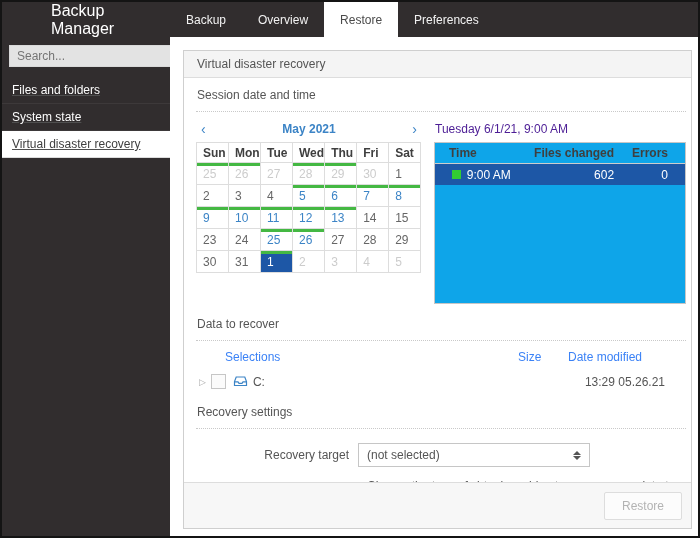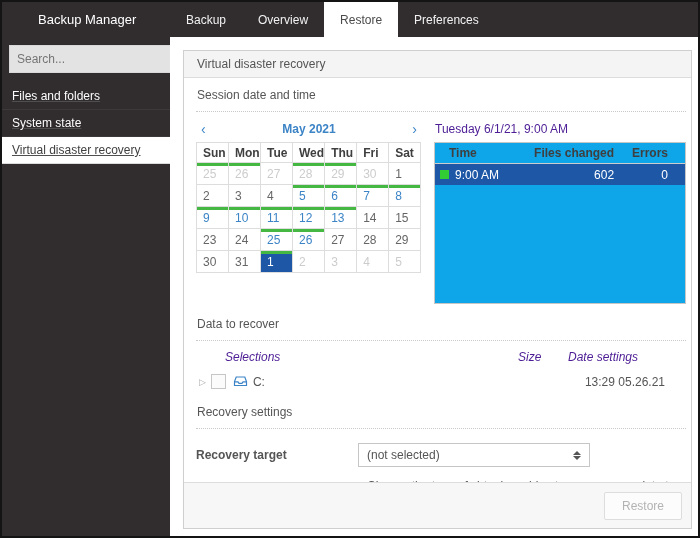--- a/index.html
+++ b/index.html
@@ -3,29 +3,29 @@
 <meta charset="utf-8">
 <style>
   html,body{margin:0;padding:0;}
   .window{
     position:relative;width:700px;height:538px;box-sizing:border-box;
     border:2px solid #141414;background:#fff;overflow:hidden;
     font-family:"Liberation Sans",sans-serif;font-size:12px;color:#4f4f4f;
   }
   
   .topbar{height:35px;background:#312d2e;display:flex;align-items:stretch;}
-  .brand{width:166px;display:flex;align-items:center;padding-left:36px;box-sizing:border-box;
-    color:#fff;font-size:13px;}
+  .brand{width:166px;display:flex;align-items:center;padding-left:49px;box-sizing:border-box;
+    color:#fff;font-size:16px;}
   .tabs{display:flex;margin-left:2px;}
   .tab{padding:0 16px;display:flex;align-items:center;color:#f2f2f2;cursor:pointer;}
   .tab.active{background:#fff;color:#4a4a4a;}
   
   .sidebar{position:absolute;left:0;top:35px;bottom:0;width:168px;background:#312d2e;}
   .search-row{display:flex;align-items:center;padding:8px 6px 6px 7px;}
-  .search-input{flex:1;height:28px;border:1px solid #d9d9d9;background:#e3e3e3;
+  .search-input{flex:1;height:22px;border:1px solid #d9d9d9;background:#e3e3e3;
     padding:0 7px;font-size:12px;color:#444;outline:none;box-sizing:border-box;
     font-family:"Liberation Sans",sans-serif;}
   .search-btn{width:24px;display:flex;justify-content:center;cursor:pointer;}
   .side-items{margin-top:4px;text-decoration:underline;}
   .side-item{height:26px;line-height:26px;padding-left:10px;color:#fdfdfd;cursor:pointer;
     border-bottom:1px solid rgba(255,255,255,0.06);}
   .side-item.selected{background:#fff;color:#3f3f3f;border-bottom:1px solid #dcdcdc;}
   
   .main{position:absolute;left:168px;top:35px;right:0;bottom:0;background:#fff;}
   .panel{position:absolute;left:13px;top:13px;width:509px;height:479px;box-sizing:border-box;
@@ -51,42 +51,42 @@
   .cal-table td.session{box-shadow:inset 0 3px 0 0 #44b843;}
   .sess-col{flex:1 1 auto;margin-left:12px;}
   .sess-label{height:26px;line-height:26px;color:#4c1d95;padding-left:1px;}
   .sess-box{border:1px solid #c6c6c6;height:162px;box-sizing:border-box;background:#0ea5e9;}
   .sess-table{width:100%;border-collapse:collapse;}
   .sess-table th{font-weight:bold;color:#3f3f3f;height:20px;border-bottom:1px solid #ccc;
     font-size:12px;text-align:right;padding:0 4px;}
   .sess-table th:first-child{text-align:left;padding-left:14px;}
   .sess-table th:last-child{padding-right:17px;}
   .sess-table td{height:21px;font-size:12px;color:#555;text-align:right;padding:0 4px;}
-  .sess-table td:first-child{text-align:left;padding-left:5px;}
+  .sess-table td:first-child{text-align:right;padding-left:5px;}
   .sess-table td:last-child{padding-right:17px;}
   .sess-table tr.selected td{background:#1d57a6;color:#fff;}
   .square{display:inline-block;width:9px;height:9px;background:#32cd32;
     vertical-align:middle;margin:-2px 6px 0 0;}
   
   .dt-header,.dt-row{display:flex;align-items:center;color:#555;}
-  .dt-header{padding:9px 0 6px 0;color:#4c1d95;font-style:italic;}
+  .dt-header{padding:9px 0 6px 0;color:#3b82f6;}
   .dt-row{padding:4px 0 6px 0;}
   .dt-name-h{flex:1;padding-left:29px;}
   .dt-size{width:50px;flex:0 0 auto;}
   .dt-date{width:118px;flex:0 0 auto;}
   .dt-name{flex:1;display:flex;align-items:center;}
   .dt-size-v{width:50px;flex:0 0 auto;text-align:right;}
   .dt-date-v{width:118px;flex:0 0 auto;text-align:right;padding-right:21px;box-sizing:border-box;}
   .expander{color:#aaa;font-size:9px;margin:0 5px 0 3px;cursor:pointer;}
   .cbx{display:inline-block;width:13px;height:13px;border:1px solid #c6c6c6;background:#fbfbfb;
     margin-right:7px;cursor:pointer;}
   .drive-ico{margin-right:5px;}
   
   .form-row{display:flex;align-items:center;margin-top:14px;}
-  .form-label{width:162px;padding-right:9px;box-sizing:border-box;color:#555;font-weight:bold;}
+  .form-label{width:162px;text-align:right;padding-right:9px;box-sizing:border-box;color:#555;}
   .select{width:232px;height:24px;box-sizing:border-box;border:1px solid #c6c6c6;background:#fff;
     display:flex;align-items:center;padding:0 8px;cursor:pointer;color:#555;}
   .select .val{flex:1;}
   .spinner{display:flex;flex-direction:column;align-items:center;gap:1px;}
   .spinner i{width:0;height:0;border-left:4px solid transparent;border-right:4px solid transparent;}
   .spinner i.up{border-bottom:4px solid #555;}
   .spinner i.down{border-top:4px solid #555;}
   .help-text{margin:12px 0 0 171px;color:#555;}
   
   .panel-footer{flex:0 0 auto;height:46px;background:#f7f7f7;border-top:1px solid #ddd;
@@ -223,21 +223,21 @@
               </table>
             </div>
           </div>
         </div>
 
         <div class="section-title" style="margin-top:3px;">Data to recover</div>
 
         <div class="dt-header">
           <span class="dt-name-h">Selections</span>
           <span class="dt-size">Size</span>
-          <span class="dt-date">Date settings</span>
+          <span class="dt-date">Date modified</span>
         </div>
         <div>
             <div class="dt-row">
               <span class="dt-name">
                 <span class="expander">▷</span>
                 <span class="cbx"></span>
                 <svg class="drive-ico" width="15" height="13" viewBox="0 0 15 13">
                   <path d="M3.2 2 H11.8 L13.5 6.5 V10.5 H1.5 V6.5 Z" fill="none" stroke="#3c84c6" stroke-width="1.2"></path>
                   <path d="M1.8 6.8 H5 L6 8.3 H9 L10 6.8 H13.2" fill="none" stroke="#3c84c6" stroke-width="1.2"></path>
                 </svg>

